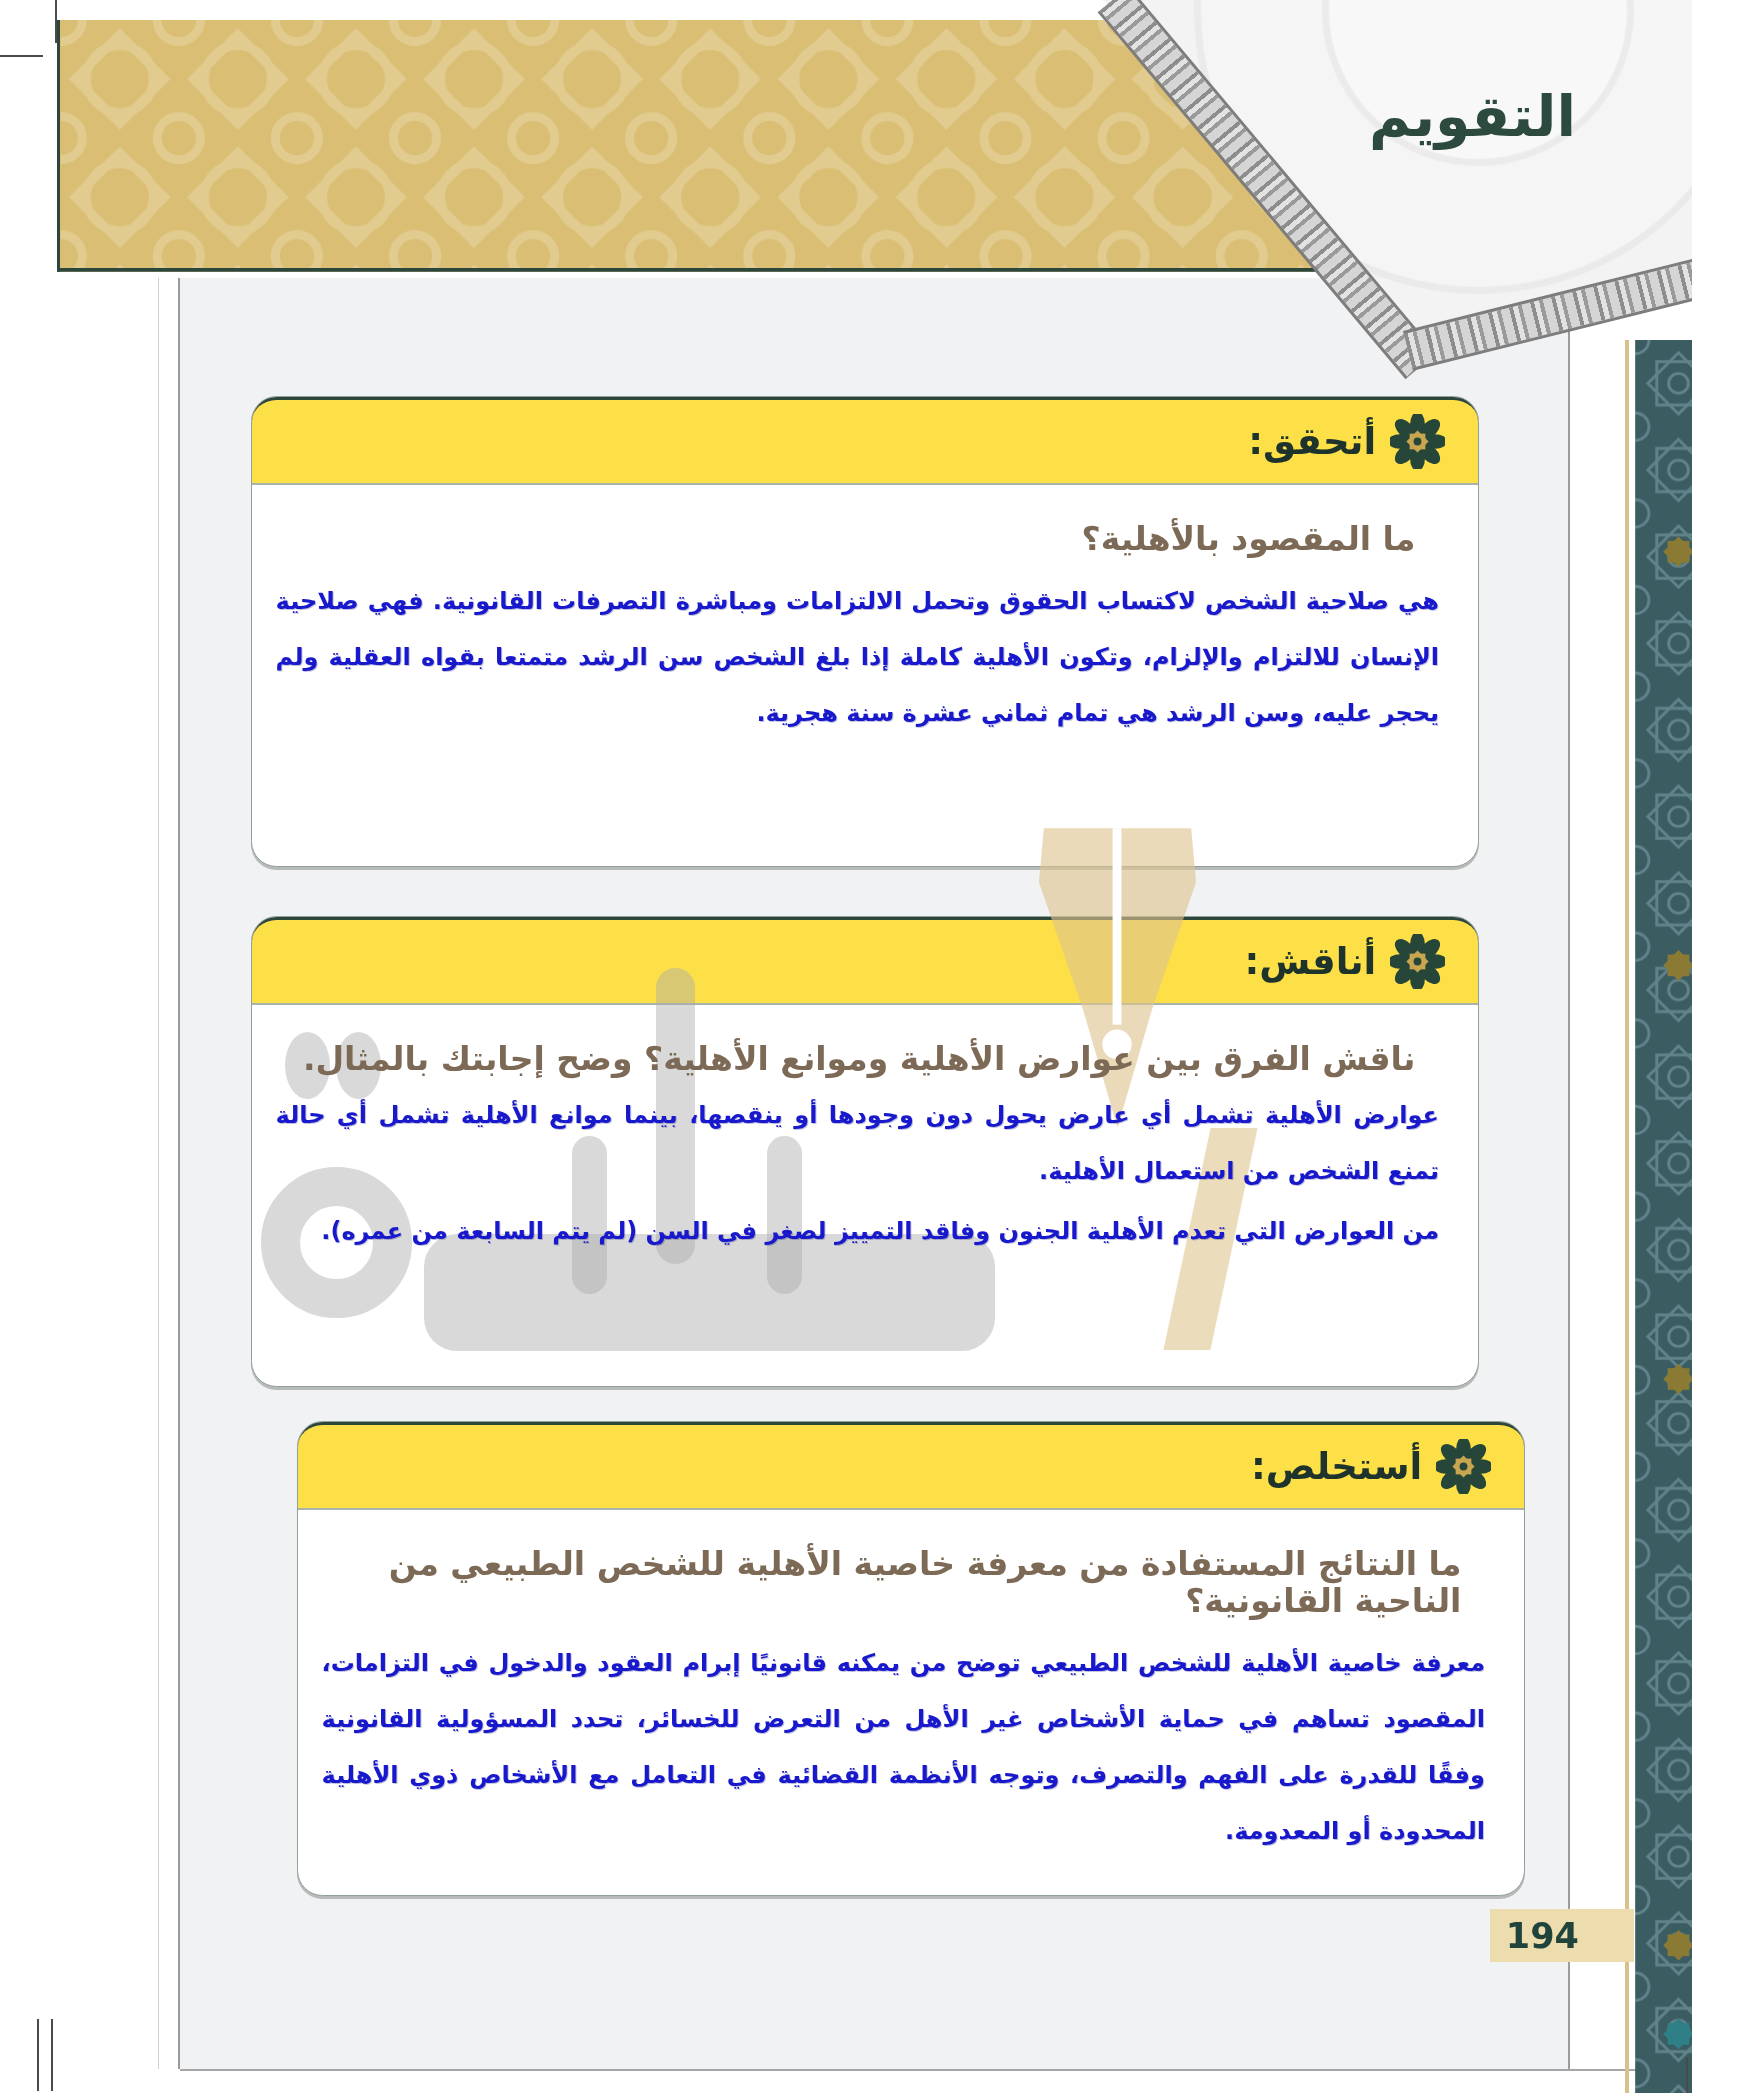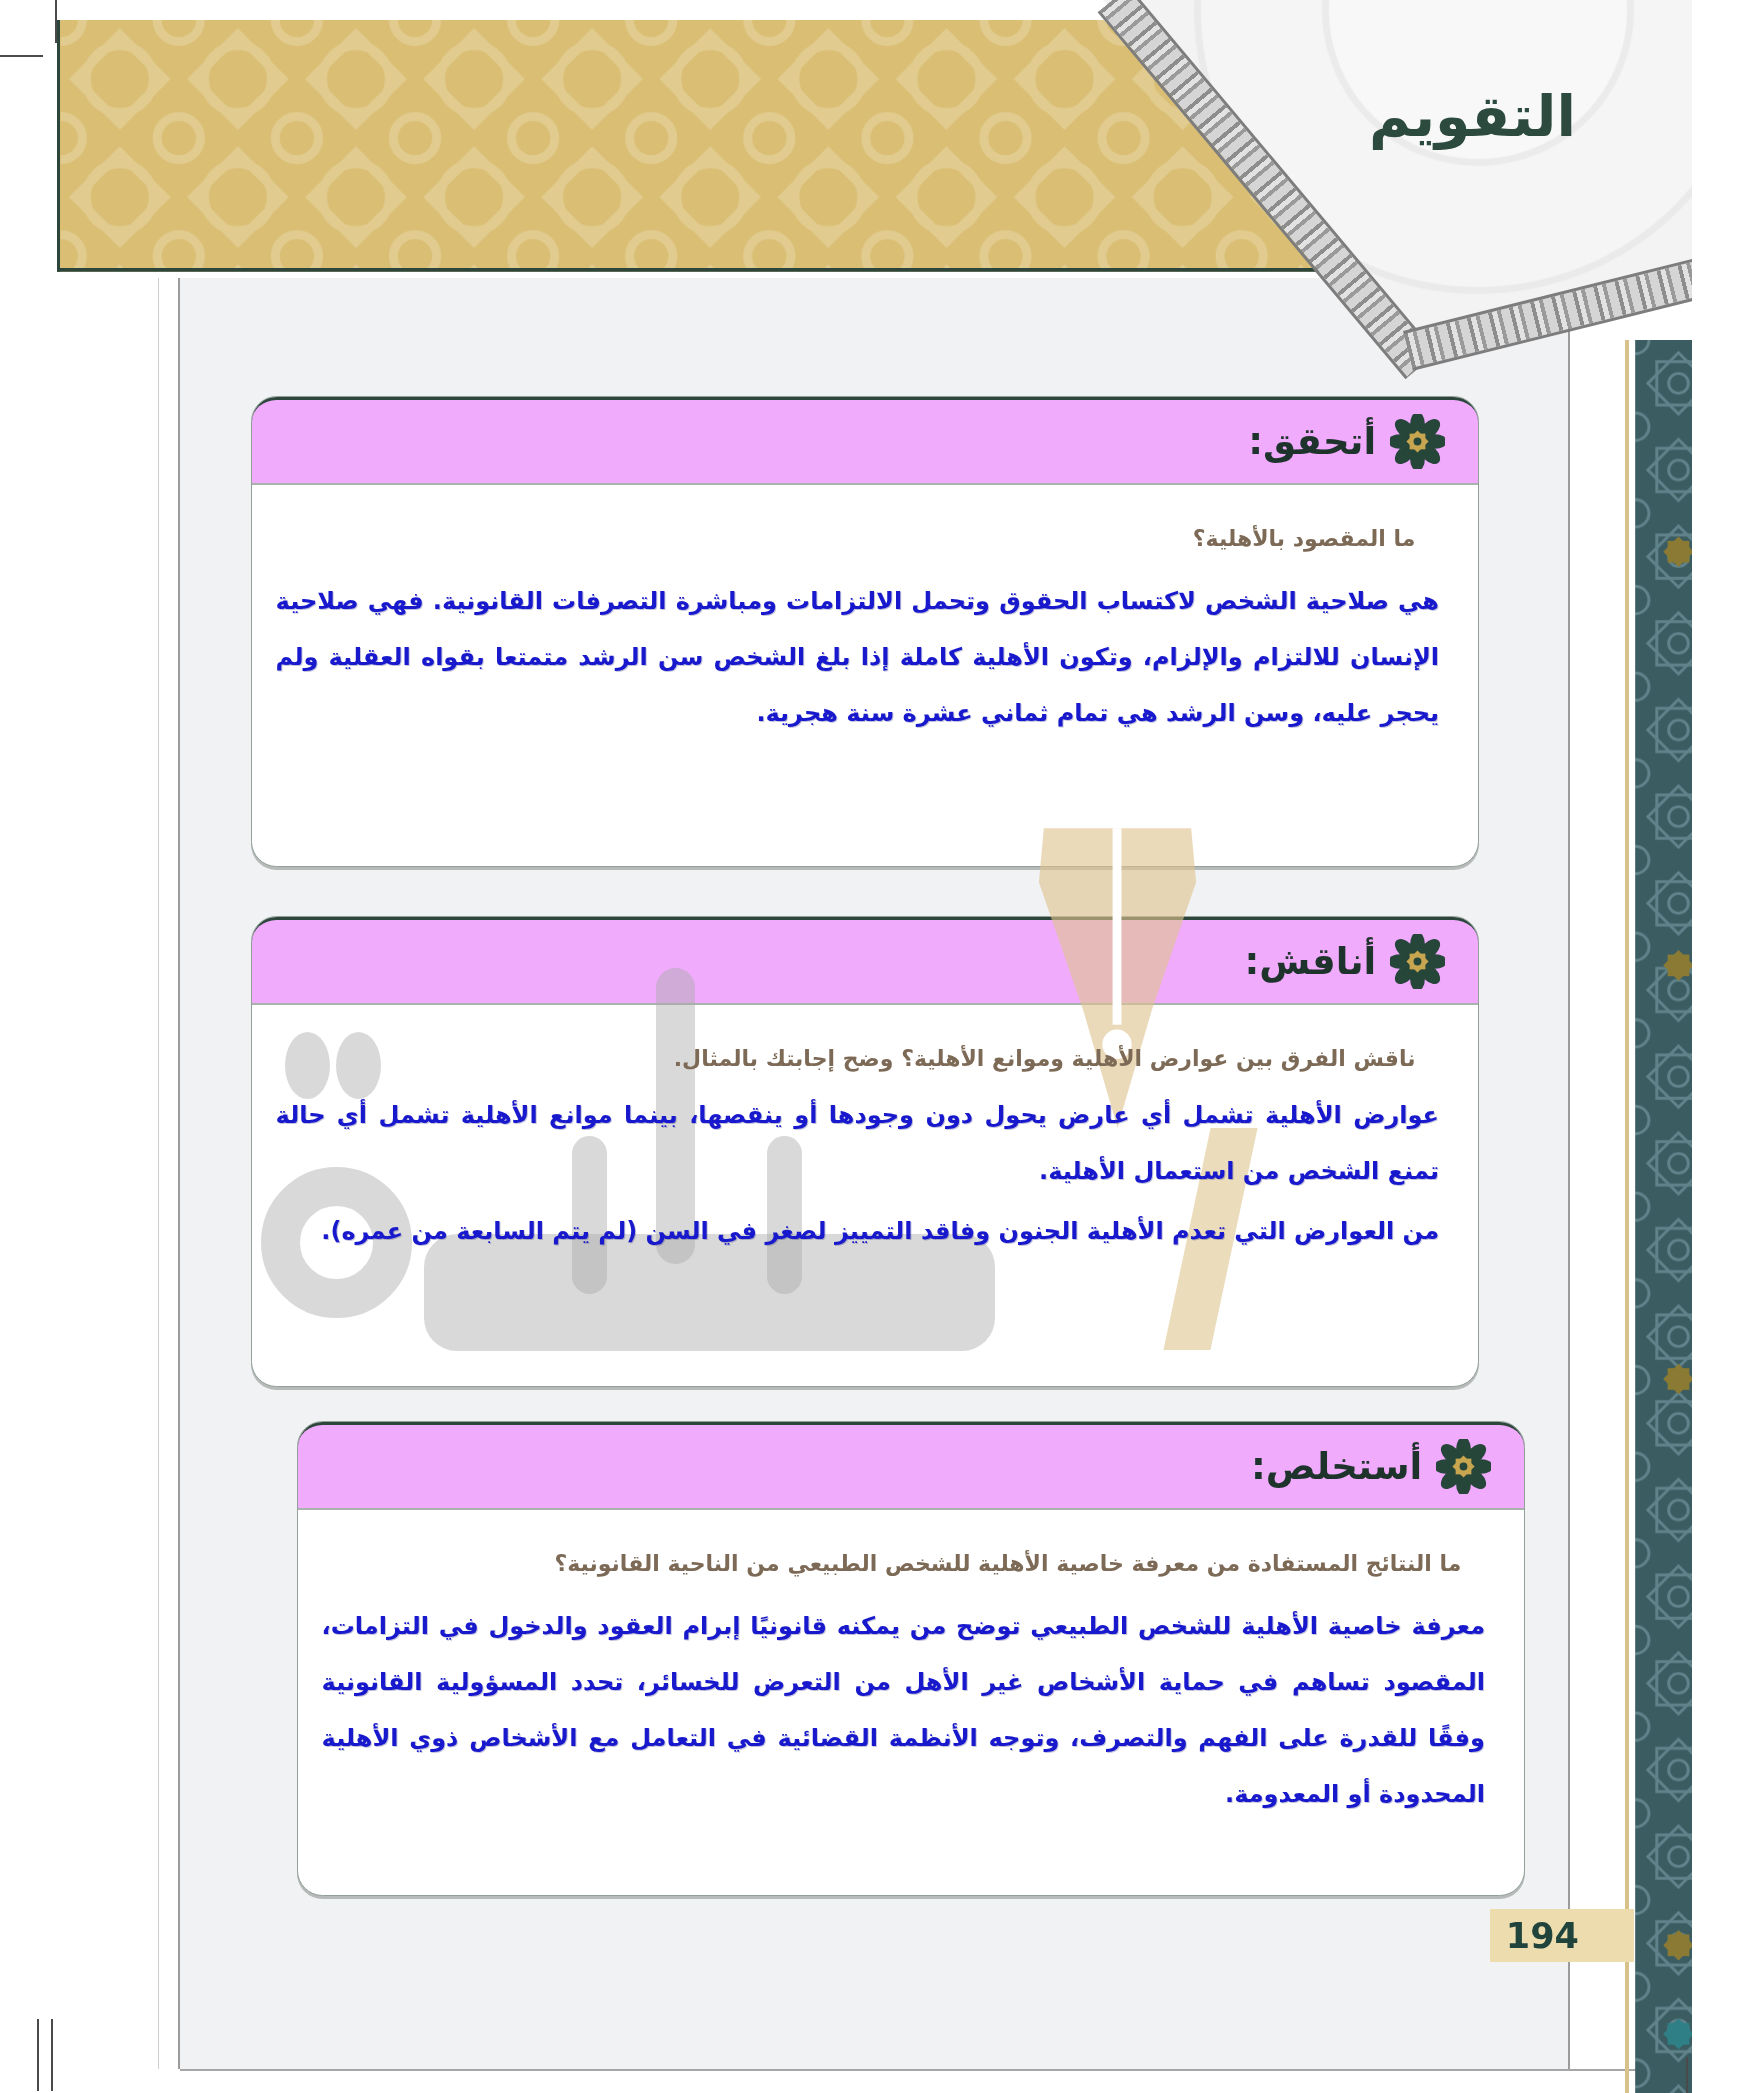--- a/index.html
+++ b/index.html
@@ -49,32 +49,32 @@
   .tan-line{position:absolute;left:1625px;top:340px;width:3.9px;height:1753px;background:#d9c28a;z-index:4;}
   .teal-strip{position:absolute;left:1635px;top:340px;width:87px;height:1753px;z-index:4;}
   .teal-strip svg{display:block;width:100%;height:100%;}
   
   .card{
     position:absolute;left:251px;width:1226px;background:#ffffff;
     border:1px solid #93a09a;border-radius:25.6px;
     box-shadow:0 3px 0 rgba(110,120,115,0.45);
   }
   .card-header{
-    height:83px;background:#f0abfc;border-radius:24.6px 24.6px 0 0;
+    height:83px;background:#fde047;border-radius:24.6px 24.6px 0 0;
     border-top:3px solid #2c463c;border-bottom:2px solid #a9b2ad;
     display:flex;align-items:center;direction:rtl;padding:0 33px;gap:13.8px;
   }
   .heading-text{
     position:relative;z-index:5;font-size:37px;font-weight:bold;color:#1e332b;
   }
   .rosette{position:relative;z-index:5;width:55px;height:55px;flex:0 0 auto;}
   .card-body{direction:rtl;padding:23.6px 39px 9.9px 23.6px;}
   .question{
     position:relative;z-index:5;margin:11.8px 23.6px 5.9px 0;
-    color:#7d6a56;font-weight:bold;font-size:22px;line-height:37px;text-align:right;
+    color:#7d6a56;font-weight:bold;font-size:33px;line-height:37px;text-align:right;
   }
   .answer{
     position:relative;z-index:5;margin:15.8px 0 0 0;
     color:#1818cd;font-weight:bold;font-size:24px;line-height:56px;
     text-align:justify;text-align-last:right;
     text-shadow:1px 1px 0 rgba(20,20,120,0.25);
   }
   
   .watermark{position:absolute;left:0;top:0;width:1744px;height:2093px;pointer-events:none;}
   .wm-gray{position:absolute;background:rgba(170,170,170,0.45);}

